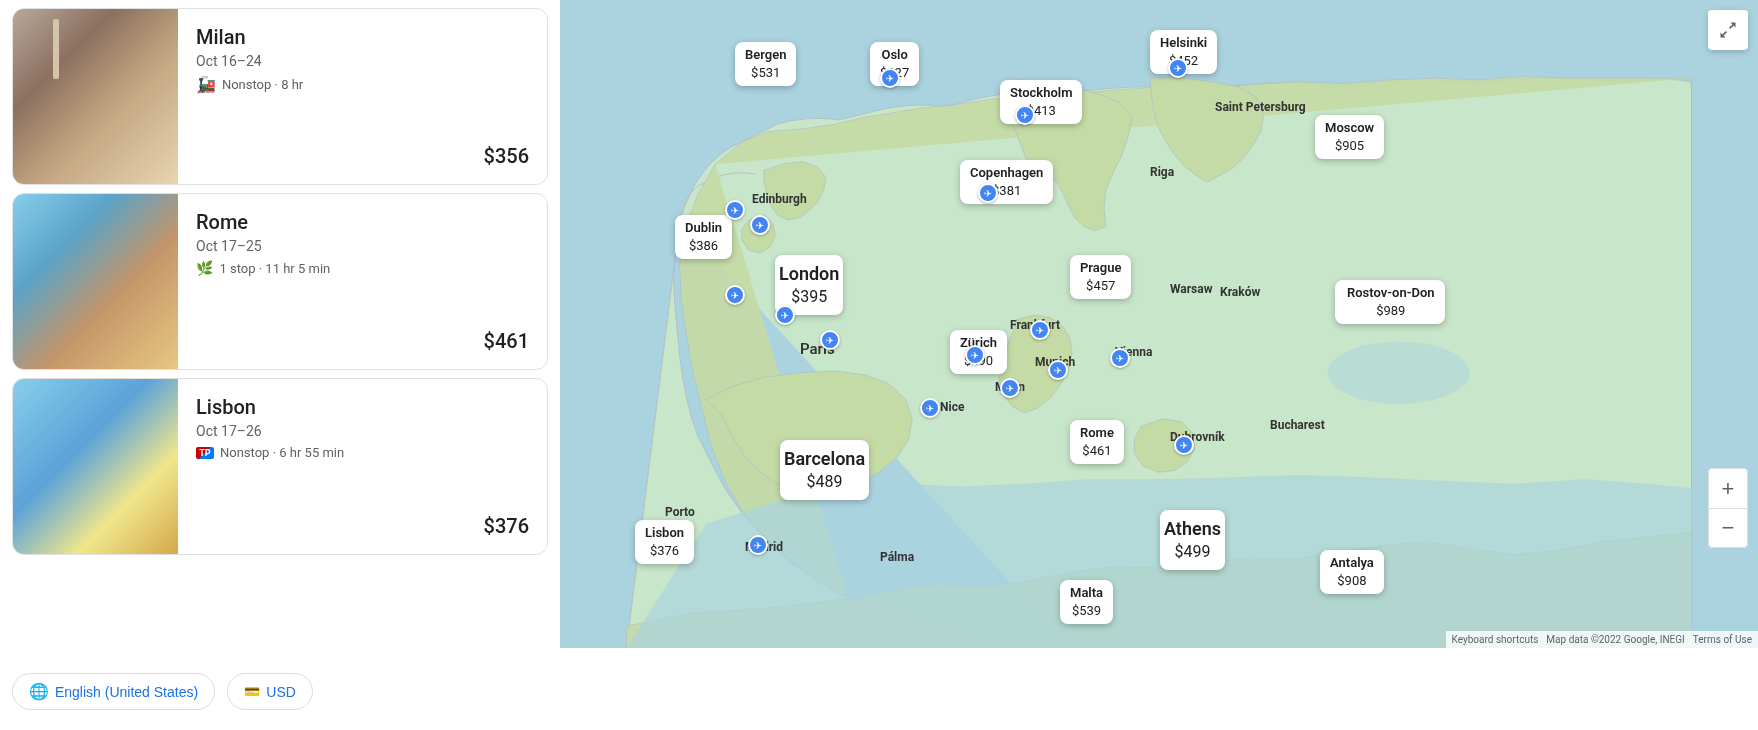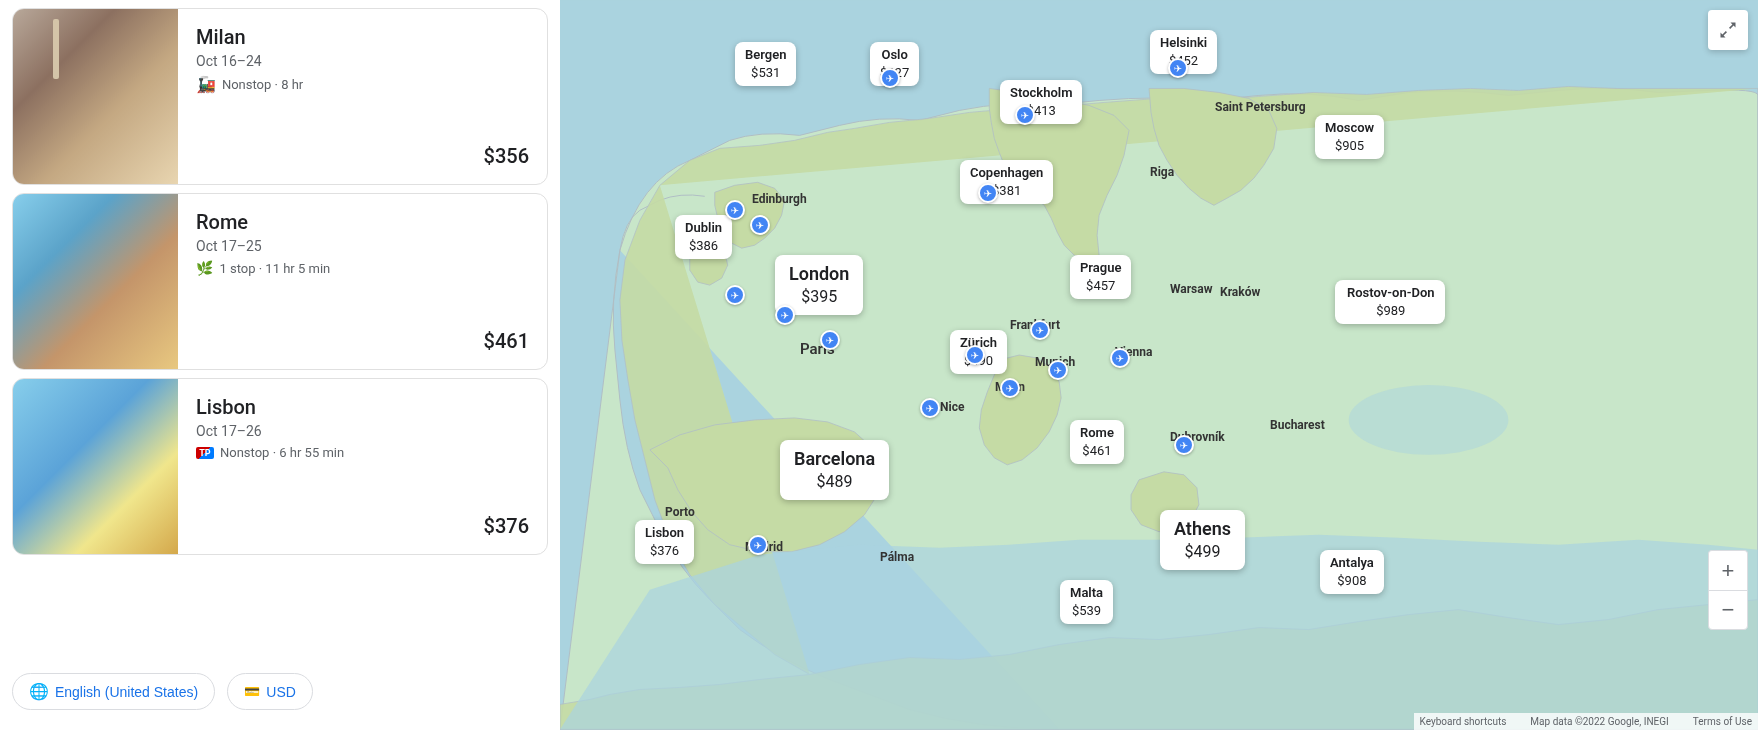--- a/index.html
+++ b/index.html
@@ -145,21 +145,21 @@
       border-radius: 20px;
       background: #fff;
       cursor: pointer;
       font-size: 14px;
       color: #1a73e8;
     }
 
     
     #map-panel {
       flex: 1;
-      height: 730px;
+      height: 648px;
       position: relative;
       overflow: hidden;
       background: #aad3df;
     }
 
     
     .map-bg {
       width: 100%;
       height: 100%;
       position: absolute;
@@ -188,21 +188,21 @@
       font-size: 13px;
     }
     .map-label .city-price {
       color: #202124;
       font-size: 13px;
     }
 
     
     .map-label.large .city-name { font-size: 18px; }
     .map-label.large .city-price { font-size: 16px; }
-    .map-label.large { padding: 6px 14px; }
+    .map-label.large { padding: 6px 4px; }
 
     
     .map-expand-btn {
       position: absolute;
       top: 10px;
       right: 10px;
       width: 40px;
       height: 40px;
       background: #fff;
       border: none;
@@ -245,21 +245,21 @@
     .map-attribution {
       position: absolute;
       bottom: 0;
       right: 0;
       background: rgba(255,255,255,0.8);
       font-size: 10px;
       color: #5f6368;
       padding: 3px 6px;
       display: flex;
       align-items: center;
-      gap: 24px;
+      gap: 8px;
       z-index: 20;
     }
 
     
     .map-place-name {
       position: absolute;
       font-size: 12px;
       color: #333;
       font-weight: 700;
       pointer-events: none;

